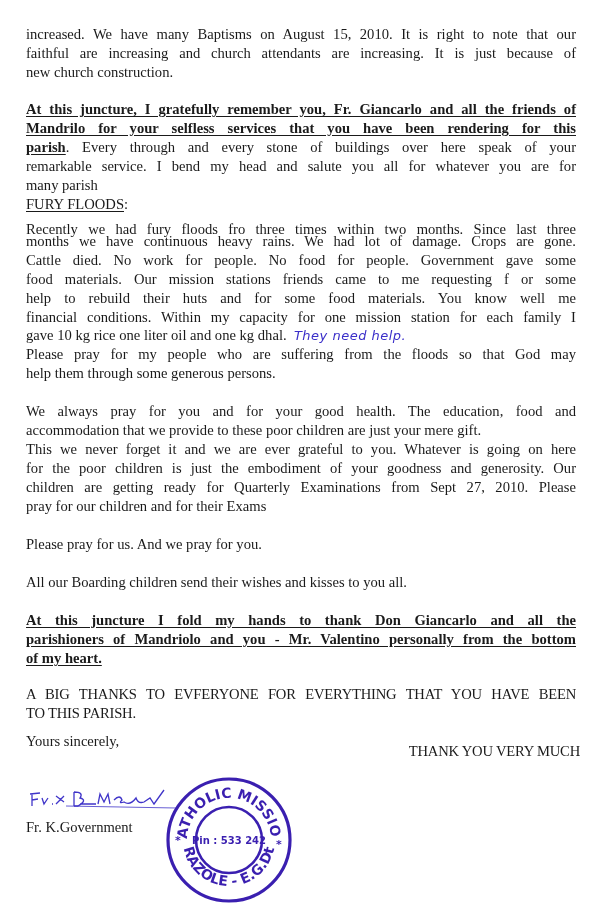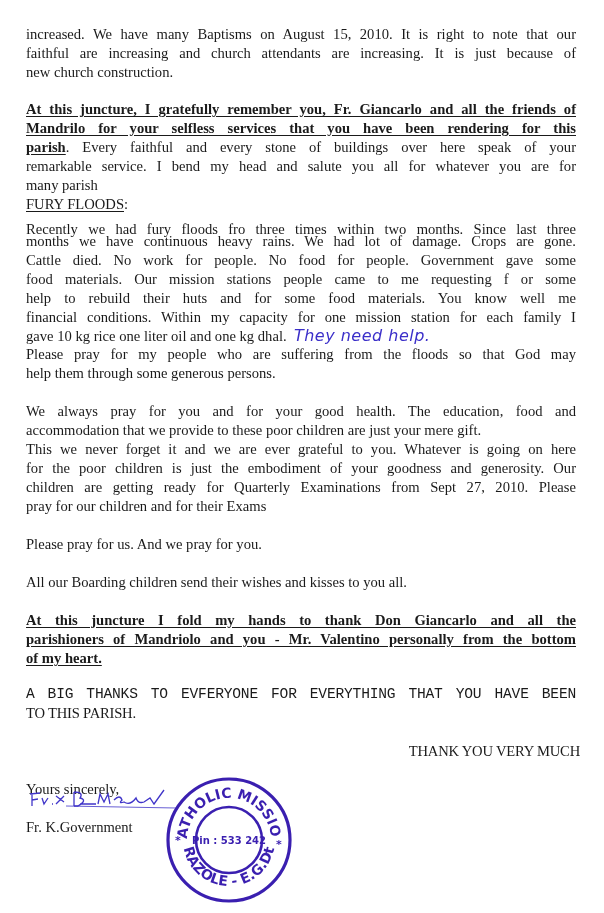--- a/index.html
+++ b/index.html
@@ -8,48 +8,48 @@
     font-family: "Liberation Serif", "DejaVu Serif", serif;
     font-size: 14.6px; color: #1a1a1a;
   }
   .page { position: absolute; left: 26px; top: 0; width: 550px; }
   .line { position: absolute; left: 0; white-space: nowrap; line-height: 19px; }
   .justify { width: 550px; text-align: justify; text-align-last: justify; }
   .u { text-decoration: underline; text-underline-offset: 2px; }
   .b { font-weight: bold; }
   .hand {
     font-family: "DejaVu Sans", sans-serif; font-style: italic;
-    color: #3b2fc9; font-size: 16px; letter-spacing: 0.5px;
+    color: #3b2fc9; font-size: 13px; letter-spacing: 0.5px;
   }
   .caps { letter-spacing: -0.2px; }
   .center { position: absolute; left: 4px; width: 550px; text-align: right; }
   .stamp { position: absolute; left: 165px; top: 776px; width: 128px; height: 128px; }
   .sig { position: absolute; left: 26px; top: 784px; }
 </style>
 </head>
 <body>
 
 <div class="page">
 
   <div class="line justify" style="top:25px">increased.  We have many Baptisms on August 15, 2010.  It is right to note that our</div>
   <div class="line justify" style="top:44px">faithful are increasing and church attendants are increasing.  It is just because of</div>
   <div class="line" style="top:63px">new church construction.</div>
 
   <div class="line justify b u" style="top:100px">At this juncture, I gratefully remember you, Fr. Giancarlo and all the friends of</div>
   <div class="line justify b u" style="top:119px">Mandrilo for  your selfless services that you have been rendering for this</div>
-  <div class="line justify" style="top:138px"><span class="b u">parish</span><span>.  Every faithful and every stone of buildings  over here speak of your</span></div>
+  <div class="line justify" style="top:138px"><span class="b u">parish</span><span>.  Every through and every stone of buildings  over here speak of your</span></div>
   <div class="line justify" style="top:157px">remarkable  service.  I bend my head and salute you all for whatever you are for</div>
   <div class="line" style="top:176px">many parish</div>
 
   <div class="line" style="top:195px"><span class="u">FURY FLOODS</span><span>:</span></div>
 
   <div class="line justify" style="top:220px">Recently we had fury floods fro three times within two months.  Since last three</div>
   <div class="line justify" style="top:232px">months we have continuous heavy rains.  We had lot of damage. Crops  are gone.</div>
   <div class="line justify" style="top:251px">Cattle died.  No work for people.  No food for people.  Government gave some</div>
-  <div class="line justify" style="top:270px">food materials.   Our mission stations people came to me  requesting f or some</div>
+  <div class="line justify" style="top:270px">food materials.   Our mission stations friends came to me  requesting f or some</div>
   <div class="line justify" style="top:289px">help to rebuild their huts and for some food materials.  You know well me</div>
   <div class="line justify" style="top:308px">financial conditions.  Within my capacity  for one mission station  for each family I</div>
   <div class="line" style="top:326px"><span>gave 10 kg rice one liter oil and  one kg dhal.</span>&nbsp;&nbsp;<span class="hand">They need help.</span></div>
 
   <div class="line justify" style="top:345px">Please pray for my people  who are suffering from the floods so that God may</div>
   <div class="line" style="top:364px">help them through some generous persons.</div>
 
   <div class="line justify" style="top:402px">We always pray for you and for your good health.  The education, food and</div>
   <div class="line" style="top:421px">accommodation that we provide to these poor children are just your mere gift.</div>
   <div class="line justify" style="top:440px">This we never forget it and we are ever grateful to you.  Whatever is going on here</div>
@@ -58,26 +58,26 @@
   <div class="line" style="top:497px">pray for our children and for their Exams</div>
 
   <div class="line" style="top:535px">Please pray for us.  And we pray for you.</div>
 
   <div class="line" style="top:573px">All our Boarding children send their wishes and kisses to you all.</div>
 
   <div class="line justify b u" style="top:611px">At this juncture I fold my hands to thank Don Giancarlo and all the</div>
   <div class="line justify b u" style="top:630px">parishioners of Mandriolo and you - Mr. Valentino  personally from the bottom</div>
   <div class="line b u" style="top:649px">of my heart.</div>
 
-  <div class="line caps" style="top:685px; width:550px; text-align:justify; text-align-last:justify;font-family:Liberation Mono, monospace;">A BIG THANKS TO EVFERYONE FOR EVERYTHING THAT YOU HAVE BEEN</div>
+  <div class="line caps" style="top:685px; width:550px; text-align:justify; text-align-last:justify;">A BIG THANKS TO EVFERYONE FOR EVERYTHING THAT YOU HAVE BEEN</div>
   <div class="line caps" style="top:704px">TO THIS PARISH.</div>
 
   <div class="center caps" style="top:742px; line-height:19px;">THANK YOU VERY MUCH</div>
 
-  <div class="line" style="top:780px">Yours sincerely,</div>
+  <div class="line" style="top:732px">Yours sincerely,</div>
   <div class="line" style="top:818px">Fr. K.Government</div>
 </div>
 
 <div class="sig">
   <svg width="150" height="30" viewBox="0 0 150 30">
     <path d="M4 10 L14 9 M6 10 L6 22 M6 16 L12 15 M16 14 L18 20 L22 14 M26 20 L27 20 M30 12 L38 18 M38 12 L30 20" stroke="#4035c9" stroke-width="1.3" fill="none"></path>
     <path d="M48 8 L48 22 M48 8 Q58 8 54 14 Q62 16 52 22 L48 22 M54 20 L70 20" stroke="#4035c9" stroke-width="1.3" fill="none"></path>
     <path d="M72 20 L74 10 L78 18 L82 10 L84 20 M88 16 Q94 10 96 16 Q92 20 98 18 Q104 22 110 14 Q112 20 118 18 L124 14 L128 20 L138 6" stroke="#4035c9" stroke-width="1.3" fill="none"></path>
     <path d="M40 22 L150 24" stroke="#4035c9" stroke-width="0.8" fill="none"></path>
   </svg>

